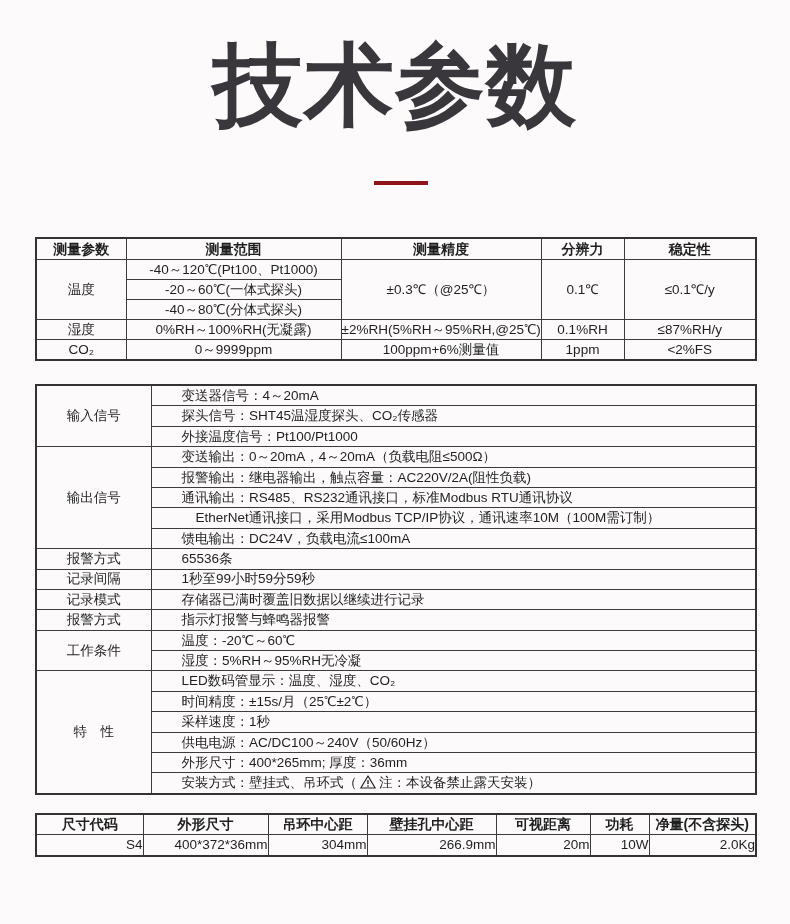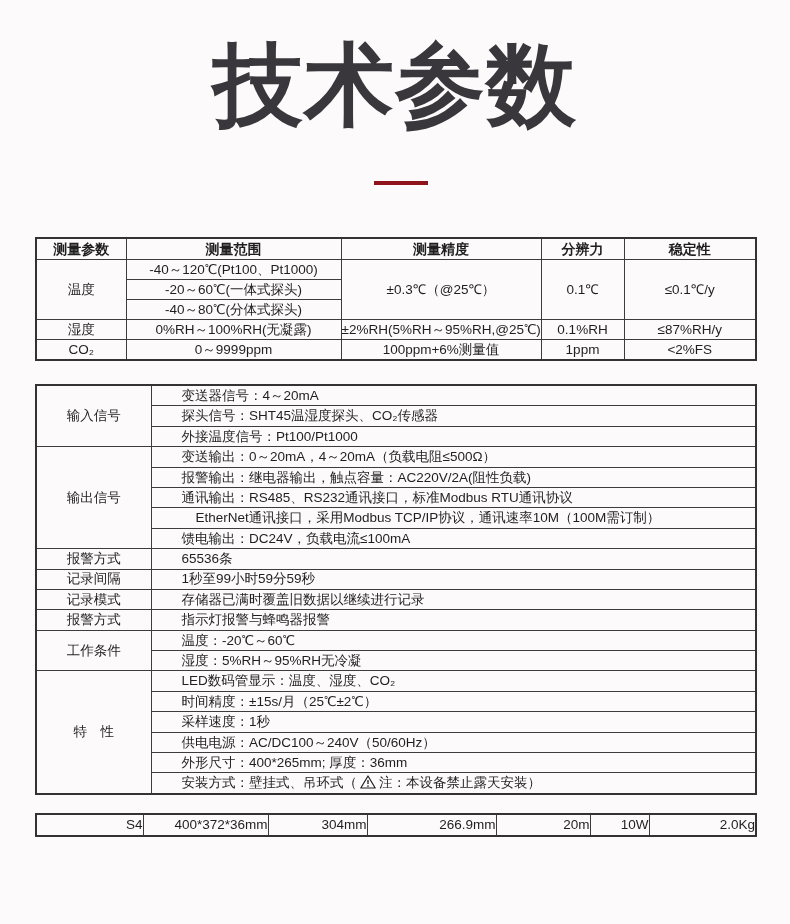--- a/index.html
+++ b/index.html
@@ -186,20 +186,29 @@
     <colgroup>
       <col style="width:107px">
         <col style="width:125px">
         <col style="width:99px">
       <col style="width:129px">
         <col style="width:94px">
         <col style="width:59px">
         <col style="width:107px">
     </colgroup>
     <tbody>
+        <tr>
+      <th>尺寸代码</th>
+      <th>外形尺寸</th>
+      <th>吊环中心距</th>
+      <th>壁挂孔中心距</th>
+      <th>可视距离</th>
+      <th>功耗</th>
+      <th>净量(不含探头)</th>
+    </tr>
     <tr>
       <td>S4</td>
       <td>400*372*36mm</td>
       <td>304mm</td>
       <td>266.9mm</td>
       <td>20m</td>
       <td>10W</td>
       <td>2.0Kg</td>
     </tr>
   </tbody>

